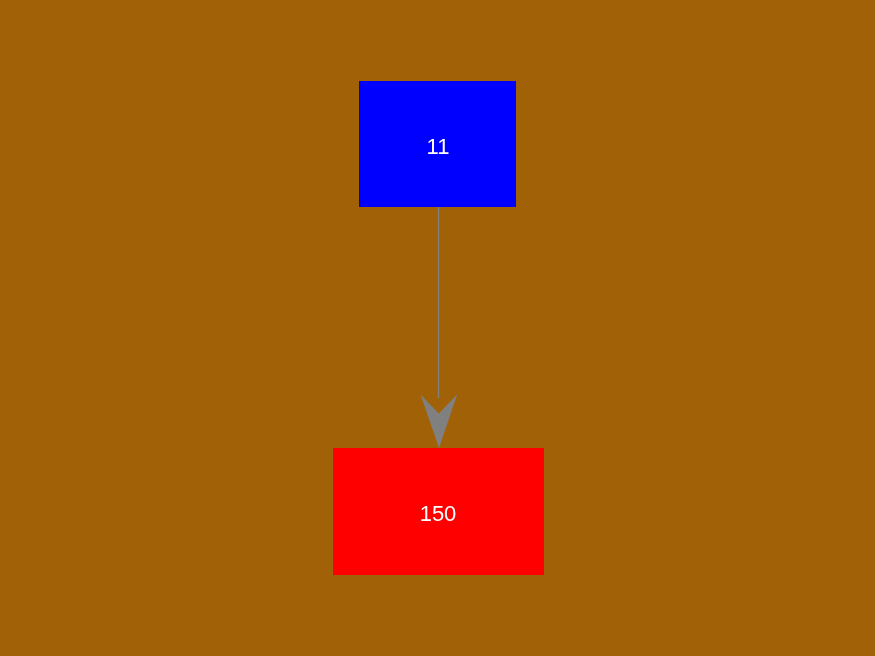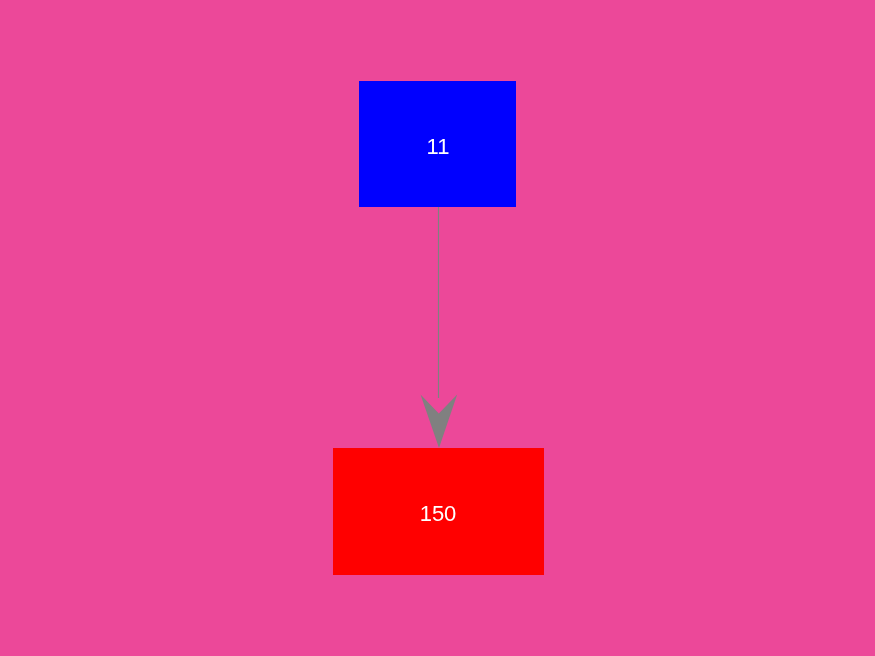--- a/index.html
+++ b/index.html
@@ -8,21 +8,21 @@
     padding: 0;
     background: #ffffff;
   }
   body {
     font-family: "Liberation Sans", sans-serif;
   }
   #canvas {
     position: relative;
     width: 875px;
     height: 656px;
-    background: #ec4899;
+    background: #a16207;
     overflow: hidden;
   }
   #graph-svg {
     position: absolute;
     left: 0;
     top: 0;
     width: 875px;
     height: 656px;
     display: block;
   }

